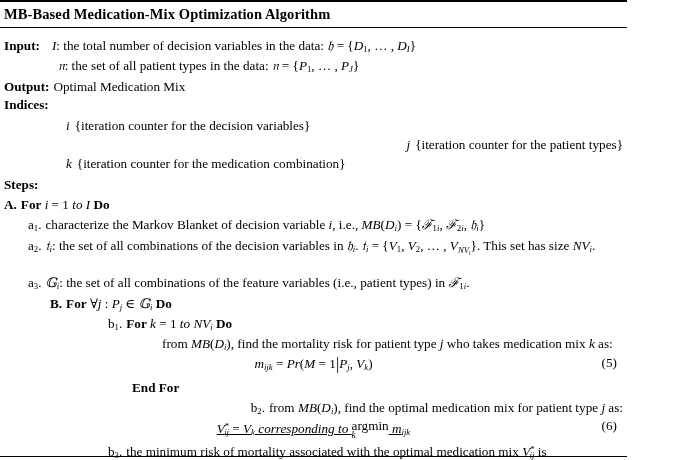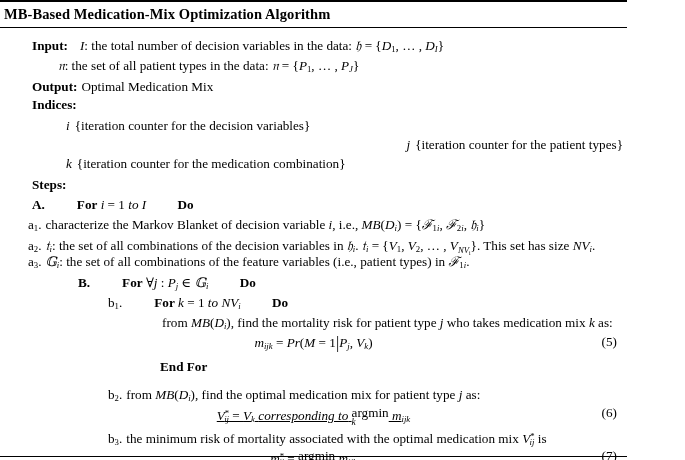--- a/index.html
+++ b/index.html
@@ -51,21 +51,20 @@
     font-size: 13.2px;
     line-height: 1.0;
   }
   .row {
     position: relative;
     white-space: nowrap;
     line-height: 1.0;
   }
   .lbl {
     font-weight: bold;
-    margin-left: 28px;
   }
   .it { font-style: italic; }
   .cal {
     font-family: "DejaVu Serif", serif;
     font-style: italic;
   }
   sub {
     font-size: 0.66em;
     vertical-align: -0.28em;
     line-height: 0;
@@ -148,21 +147,21 @@
     </div>
 
     <div class="row" style="margin-top:7px; padding-left:24px;">
       <span>a<sub>1</sub>.</span><span class="sp" style="width:4px;"></span>characterize the Markov Blanket of decision variable <span class="it">i</span>, i.e., <span class="it">MB</span>(<span class="it">D</span><sub><span class="it">i</span></sub>) = {<span class="cal">ℱ</span><sub>1<span class="it">i</span></sub>, <span class="cal">ℱ</span><sub>2<span class="it">i</span></sub>, <span class="cal">𝔥</span><sub><span class="it">i</span></sub>}
     </div>
 
     <div class="row" style="margin-top:8px; padding-left:24px;">
       <span>a<sub>2</sub>.</span><span class="sp" style="width:4px;"></span><span class="cal">𝔱</span><sub><span class="it">i</span></sub>: the set of all combinations of the decision variables in <span class="cal">𝔥</span><sub><span class="it">i</span></sub>. <span class="cal">𝔱</span><sub><span class="it">i</span></sub> = {<span class="it">V</span><sub>1</sub>, <span class="it">V</span><sub>2</sub>, … , <span class="it">V</span><sub><span class="it">NV</span><sub>i</sub></sub>}. This set has size <span class="it">NV</span><sub><span class="it">i</span></sub>.
     </div>
 
-    <div class="row" style="margin-top:3px; padding-left:24px;">
+    <div class="row" style="margin-top:24px; padding-left:24px;">
       <span>a<sub>3</sub>.</span><span class="sp" style="width:4px;"></span><span class="cal">𝔾</span><sub><span class="it">i</span></sub>: the set of all combinations of the feature variables (i.e., patient types) in <span class="cal">ℱ</span><sub>1<span class="it">i</span></sub>.
     </div>
 
     <div class="row" style="margin-top:7px; padding-left:46px;">
       <span class="lbl">B.</span><span class="sp" style="width:4px;"></span><span class="lbl">For</span> <span class="it">∀j</span> : <span class="it">P</span><sub><span class="it">j</span></sub> ∈ <span class="cal">𝔾</span><sub><span class="it">i</span></sub> <span class="lbl">Do</span>
     </div>
 
     <div class="row" style="margin-top:7px; padding-left:104px;">
       <span>b<sub>1</sub>.</span><span class="sp" style="width:4px;"></span><span class="lbl">For</span> <span class="it">k</span> = 1 <span class="it">to</span> <span class="it">NV</span><sub><span class="it">i</span></sub> <span class="lbl">Do</span>
     </div>
@@ -171,21 +170,21 @@
       from <span class="it">MB</span>(<span class="it">D</span><sub><span class="it">i</span></sub>), find the mortality risk for patient type <span class="it">j</span> who takes medication mix <span class="it">k</span> as:
     </div>
 
     <div class="row ctr" style="margin-top:6px;">
       <span><span class="it">m</span><sub><span class="it">ijk</span></sub> = <span class="it">Pr</span>(<span class="it">M</span> = 1<span style="font-size:1.25em; vertical-align:-0.06em;">|</span><span class="it">P</span><sub><span class="it">j</span></sub>, <span class="it">V</span><sub><span class="it">k</span></sub>)</span>
       <span class="eqnum">(5)</span>
     </div>
 
     <div class="row lbl" style="margin-top:8px; padding-left:128px;">End For</div>
 
-    <div class="row" style="margin-top:15px; padding-left:104px;">
+    <div class="row" style="margin-top:7px; padding-left:104px;text-align:right;">
       <span>b<sub>2</sub>.</span><span class="sp" style="width:4px;"></span>from <span class="it">MB</span>(<span class="it">D</span><sub><span class="it">i</span></sub>), find the optimal medication mix for patient type <span class="it">j</span> as:
     </div>
 
     <div class="row ctr" style="margin-top:5px;text-decoration:underline;">
       <span><span class="it">V</span><sup>*</sup><sub style="margin-left:-5px;"><span class="it">ij</span></sub> = <span class="it">V</span><sub><span class="it">k</span></sub> <span class="it">corresponding to</span> <span class="argmin"><span class="am-top">argmin</span><span class="am-bot">k</span></span> <span class="it">m</span><sub><span class="it">ijk</span></sub></span>
       <span class="eqnum">(6)</span>
     </div>
 
     <div class="row" style="margin-top:4px; padding-left:104px;">
       <span>b<sub>3</sub>.</span><span class="sp" style="width:4px;"></span>the minimum risk of mortality associated with the optimal medication mix <span class="it">V</span><sup>*</sup><sub style="margin-left:-5px;"><span class="it">ij</span></sub> is

